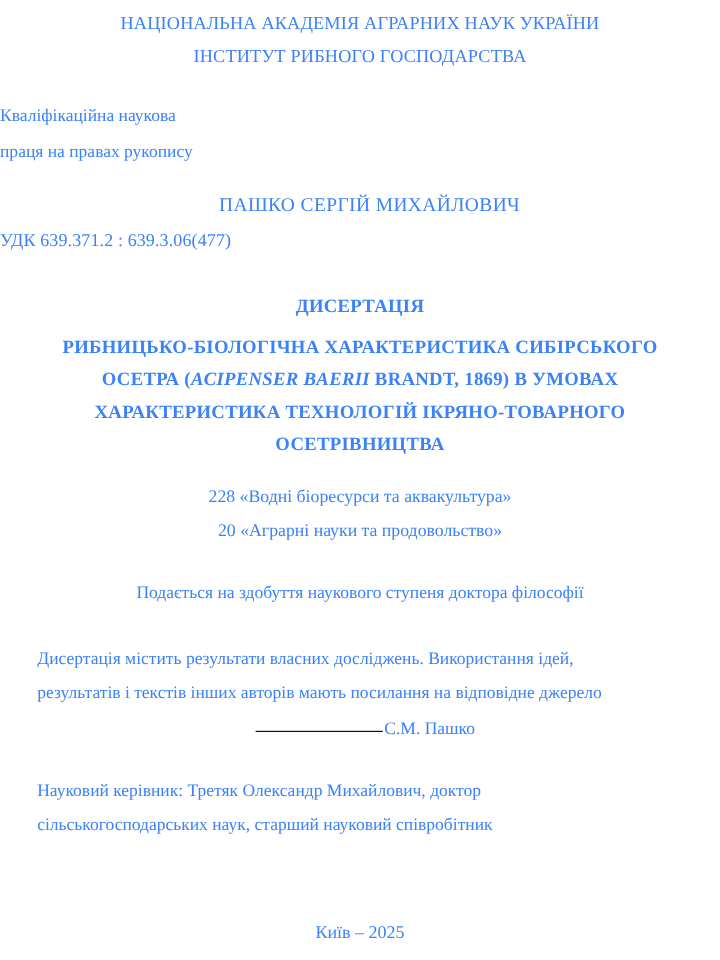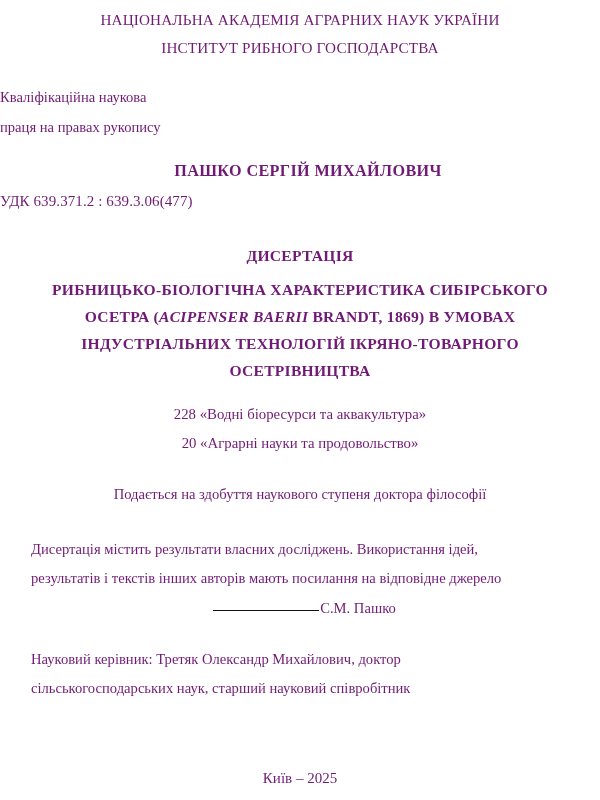--- a/index.html
+++ b/index.html
@@ -6,21 +6,21 @@
     margin: 0;
     padding: 0;
     background: #ffffff;
   }
   .page {
     position: relative;
     width: 600px;
     height: 800px;
     background: #ffffff;
     font-family: "Liberation Serif", "DejaVu Serif", serif;
-    color: #701a75;
+    color: #3b82f6;
     overflow: hidden;
     box-sizing: border-box;
   }
 
   
   .blk {
     position: absolute;
     box-sizing: border-box;
   }
   .center { text-align: center; }
@@ -50,21 +50,21 @@
     font-size: 14.6px;
     line-height: 30px;
   }
 
   
   .author-name {
     left: 0;
     right: 0;
     top: 162px;
     font-size: 16.2px;
-    font-weight: bold;
+    font-weight: normal;
     letter-spacing: 0.35px;
     padding-left: 16px;
   }
   .udc {
     left: 0;
     right: 42px;
     top: 193px;
     font-size: 15px;
     letter-spacing: 0.1px;
   }
@@ -160,21 +160,21 @@
   </div>
 
   <div class="blk author-name center">ПАШКО СЕРГІЙ МИХАЙЛОВИЧ</div>
 
   <div class="blk udc right">УДК 639.371.2 : 639.3.06(477)</div>
 
   <div class="blk title-block center">
     <span class="kicker">ДИСЕРТАЦІЯ</span>
     <span class="line">РИБНИЦЬКО-БІОЛОГІЧНА ХАРАКТЕРИСТИКА СИБІРСЬКОГО</span>
     <span class="line"><span>ОСЕТРА (</span><span class="sci-name">ACIPENSER BAERII</span><span> BRANDT, 1869) В УМОВАХ</span></span>
-    <span class="line">ІНДУСТРІАЛЬНИХ ТЕХНОЛОГІЙ ІКРЯНО-ТОВАРНОГО</span>
+    <span class="line">ХАРАКТЕРИСТИКА ТЕХНОЛОГІЙ ІКРЯНО-ТОВАРНОГО</span>
     <span class="line">ОСЕТРІВНИЦТВА</span>
   </div>
 
   <div class="blk specialties center">
     <span class="line">228 «Водні біоресурси та аквакультура»</span>
     <span class="line">20 «Аграрні науки та продовольство»</span>
   </div>
 
   <div class="blk degree center">Подається на здобуття наукового ступеня доктора філософії</div>
 

